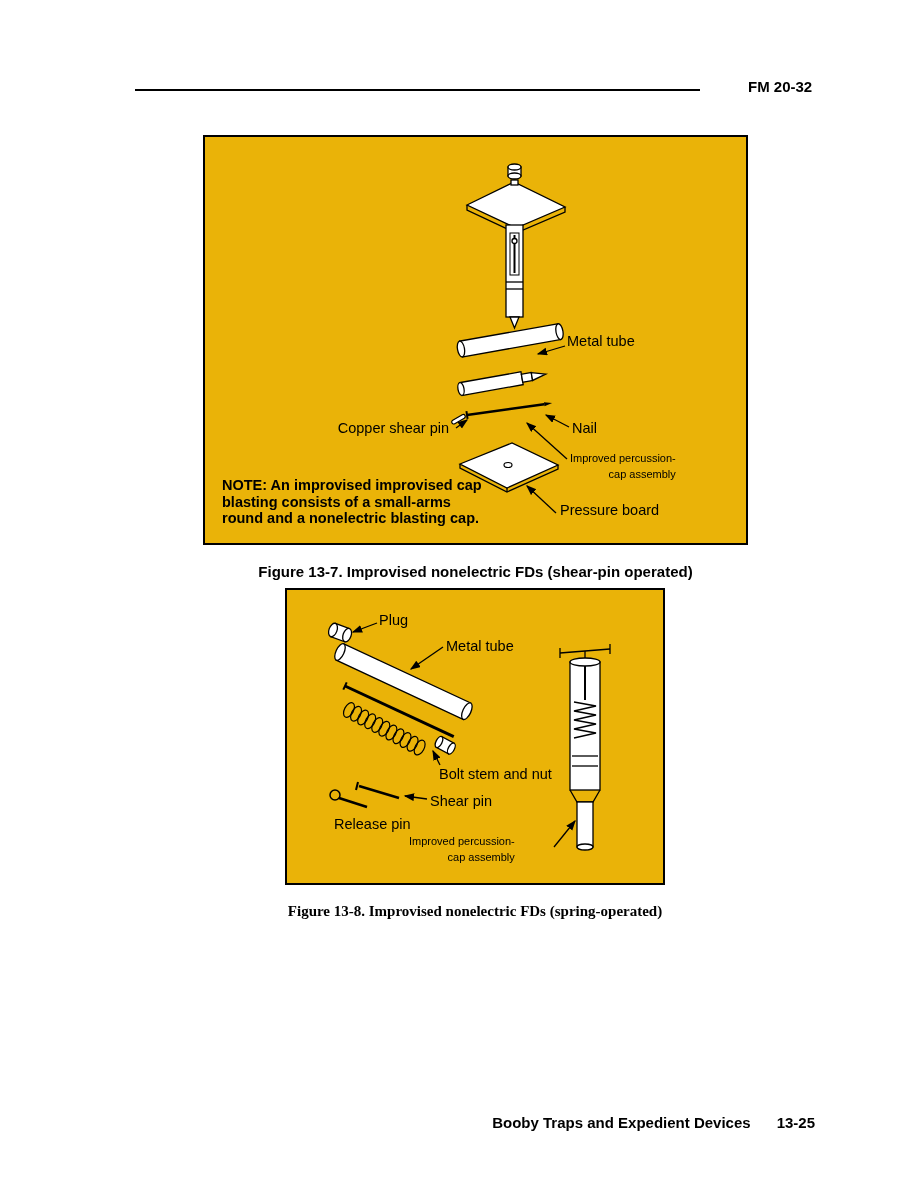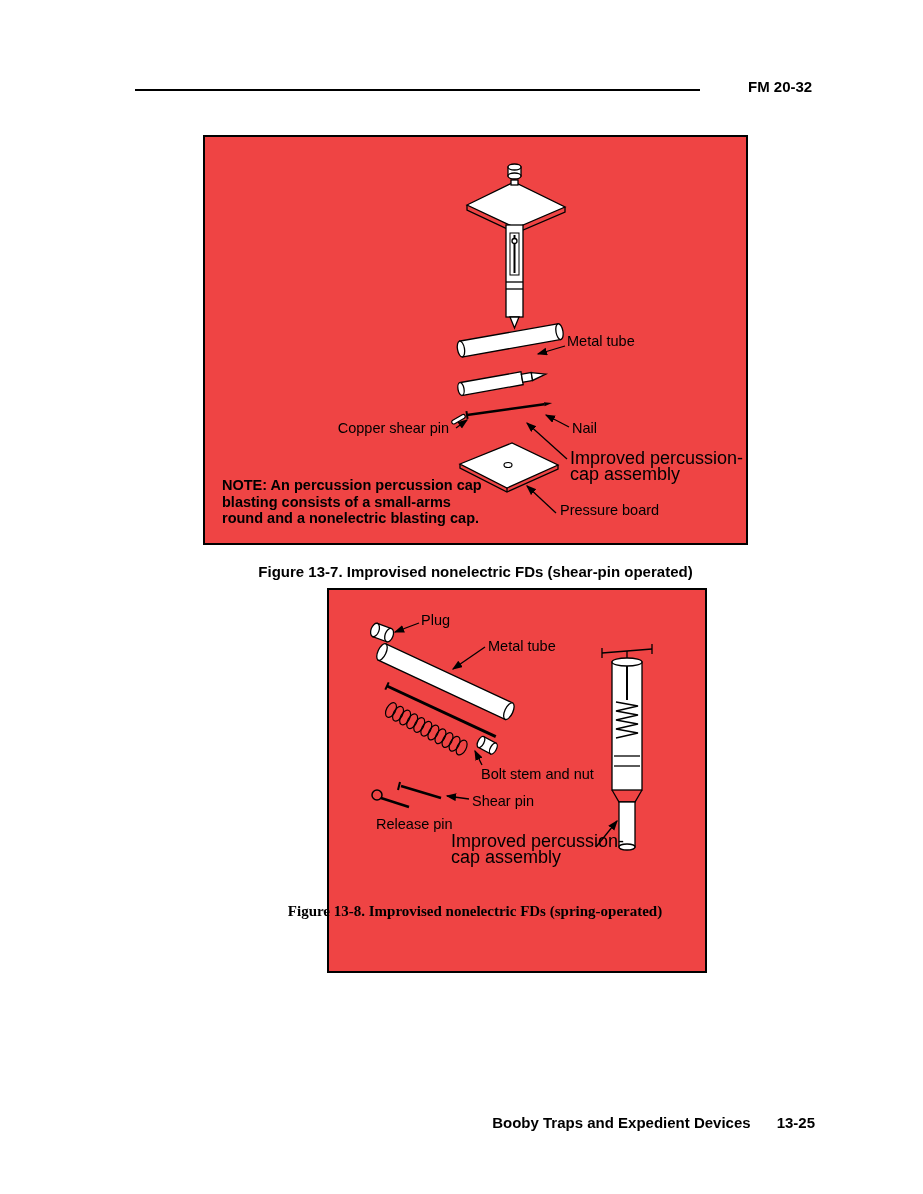--- a/index.html
+++ b/index.html
@@ -3,24 +3,24 @@
 <meta charset="utf-8">
 <style>
   * { margin:0; padding:0; box-sizing:border-box; }
   html,body { background:#fff; }
   .page {
     position:relative; width:923px; height:1194px; background:#ffffff;
     font-family:"Liberation Sans", sans-serif; color:#000; overflow:hidden;padding-left:36px;
   }
   .header-rule { position:absolute; left:135px; top:89px; width:565px; height:2px; background:#000; }
   .header-text { position:absolute; left:748px; top:78px; font-size:15px; font-weight:bold; white-space:pre; }
-  .figure-box { position:absolute; border:2px solid #000; background:#ef4444; }
+  .figure-box { position:absolute; border:2px solid #000; background:#eab308; }
   .figure-box svg { position:absolute; left:0; top:0; }
   .label { position:absolute; font-size:14.5px; white-space:nowrap; line-height:16px; }
-  .label2 { position:absolute; font-size:18px; line-height:15.5px; white-space:nowrap; }
+  .label2 { position:absolute; font-size:11px; line-height:15.5px; white-space:nowrap;text-align:right; }
   .note { position:absolute; font-weight:bold; font-size:14.5px; line-height:16.5px; white-space:nowrap; }
   .caption { position:absolute; font-weight:bold; font-size:15px; text-align:center; white-space:nowrap;margin-top:12px; }
   .footer { position:absolute; top:1097px; right:108px; font-size:15px; font-weight:bold; white-space:pre; }
   .footer span { white-space:pre; }
   .pageno { margin-left:26px; }
 </style>
 </head>
 <body>
 
 <div class="page">
@@ -99,29 +99,29 @@
     <span class="label" style="left:362px; top:196px;">Metal tube</span>
     <span class="label" style="left:367px; top:283px;text-align:right;">Nail</span>
     <span class="label" style="right:297px; top:283px;">Copper shear pin</span>
     <div class="label2" style="left:365px; top:314px;">
       <div>Improved percussion-</div>
       <div>cap assembly</div>
     </div>
     <span class="label" style="left:355px; top:365px;">Pressure board</span>
 
     <div class="note" style="left:17px; top:340px;">
-      <div>NOTE: An percussion percussion cap</div>
+      <div>NOTE: An improvised improvised cap</div>
       <div>blasting consists of a small-arms</div>
       <div>round and a nonelectric blasting cap.</div>
     </div>
   </div>
 
   <div class="caption" style="left:203px; top:551px; width:545px;">Figure 13-7. Improvised nonelectric FDs (shear-pin operated)</div>
 
-  <div class="figure-box" style="left:285px; top:588px; width:380px; height:385px;margin-left:42px;">
+  <div class="figure-box" style="left:285px; top:588px; width:380px; height:297px;">
 
     <svg width="376" height="293" viewBox="0 0 376 293">
       <defs>
         <marker id="ah2" markerWidth="9" markerHeight="8" refX="7" refY="3" orient="auto">
           <path d="M0,0 L8,3 L0,6 z" fill="#000"></path>
         </marker>
       </defs>
 
       <g transform="translate(46,40) rotate(20)" stroke="#000" fill="#fff" stroke-width="1.3">
         <rect x="0" y="-7" width="15" height="14"></rect>

